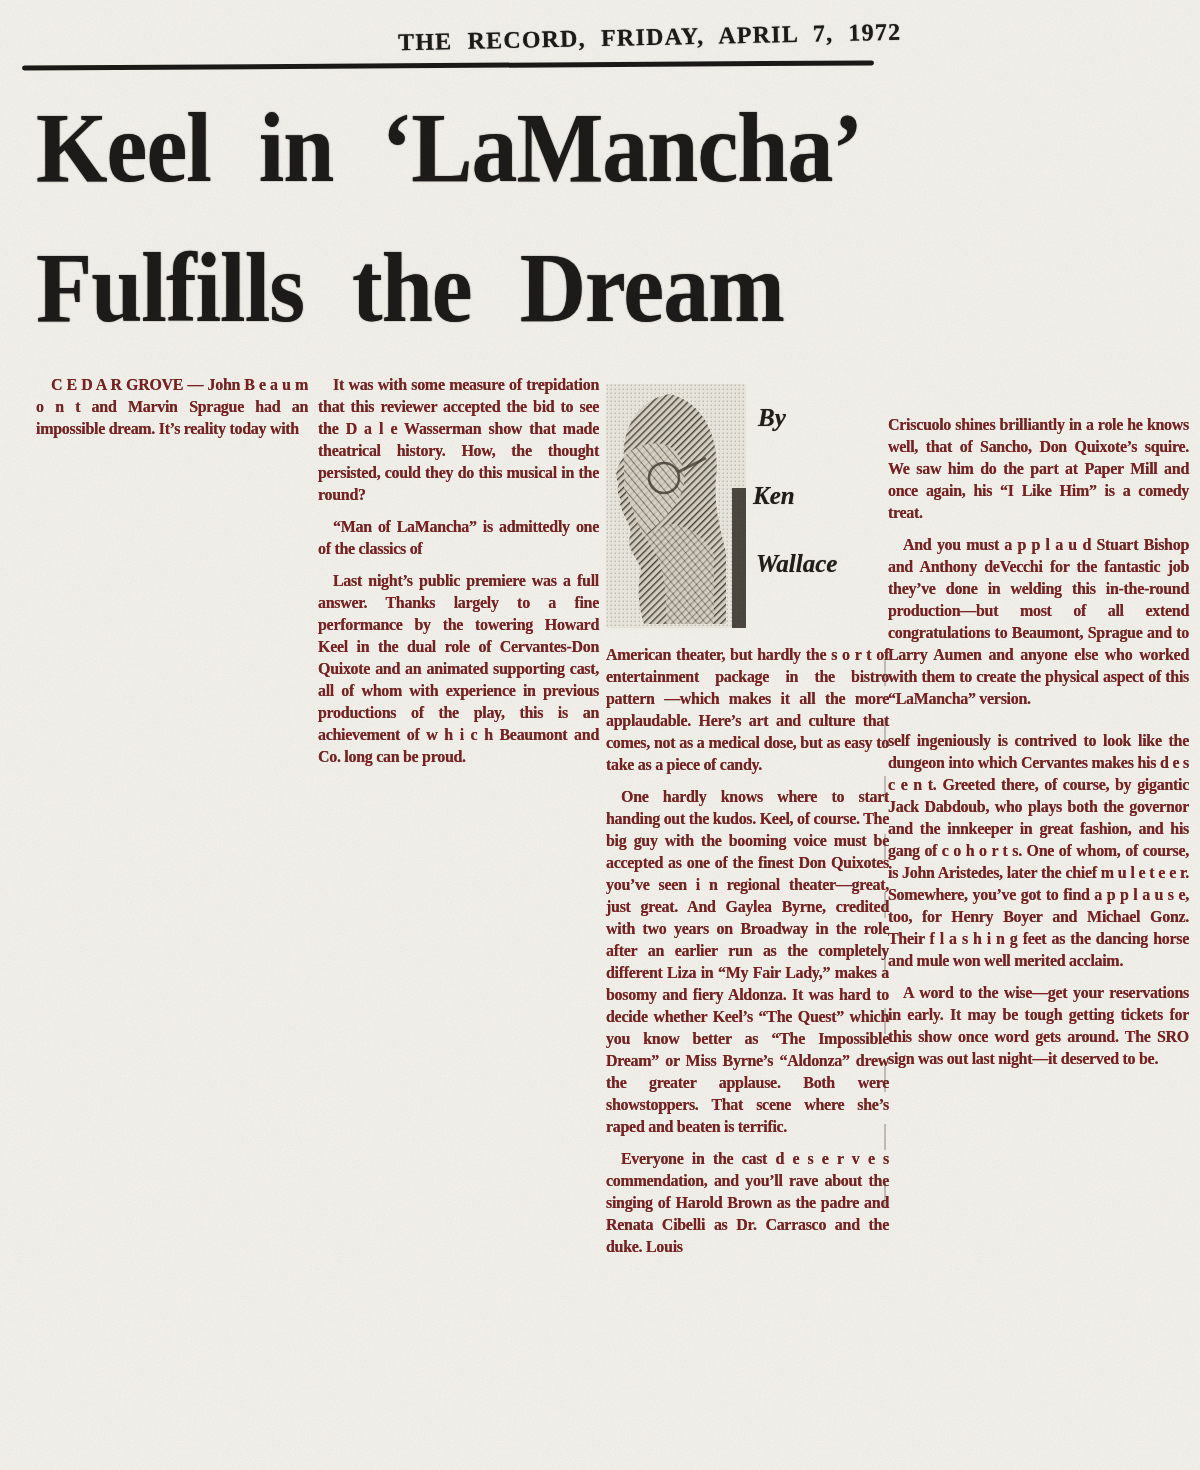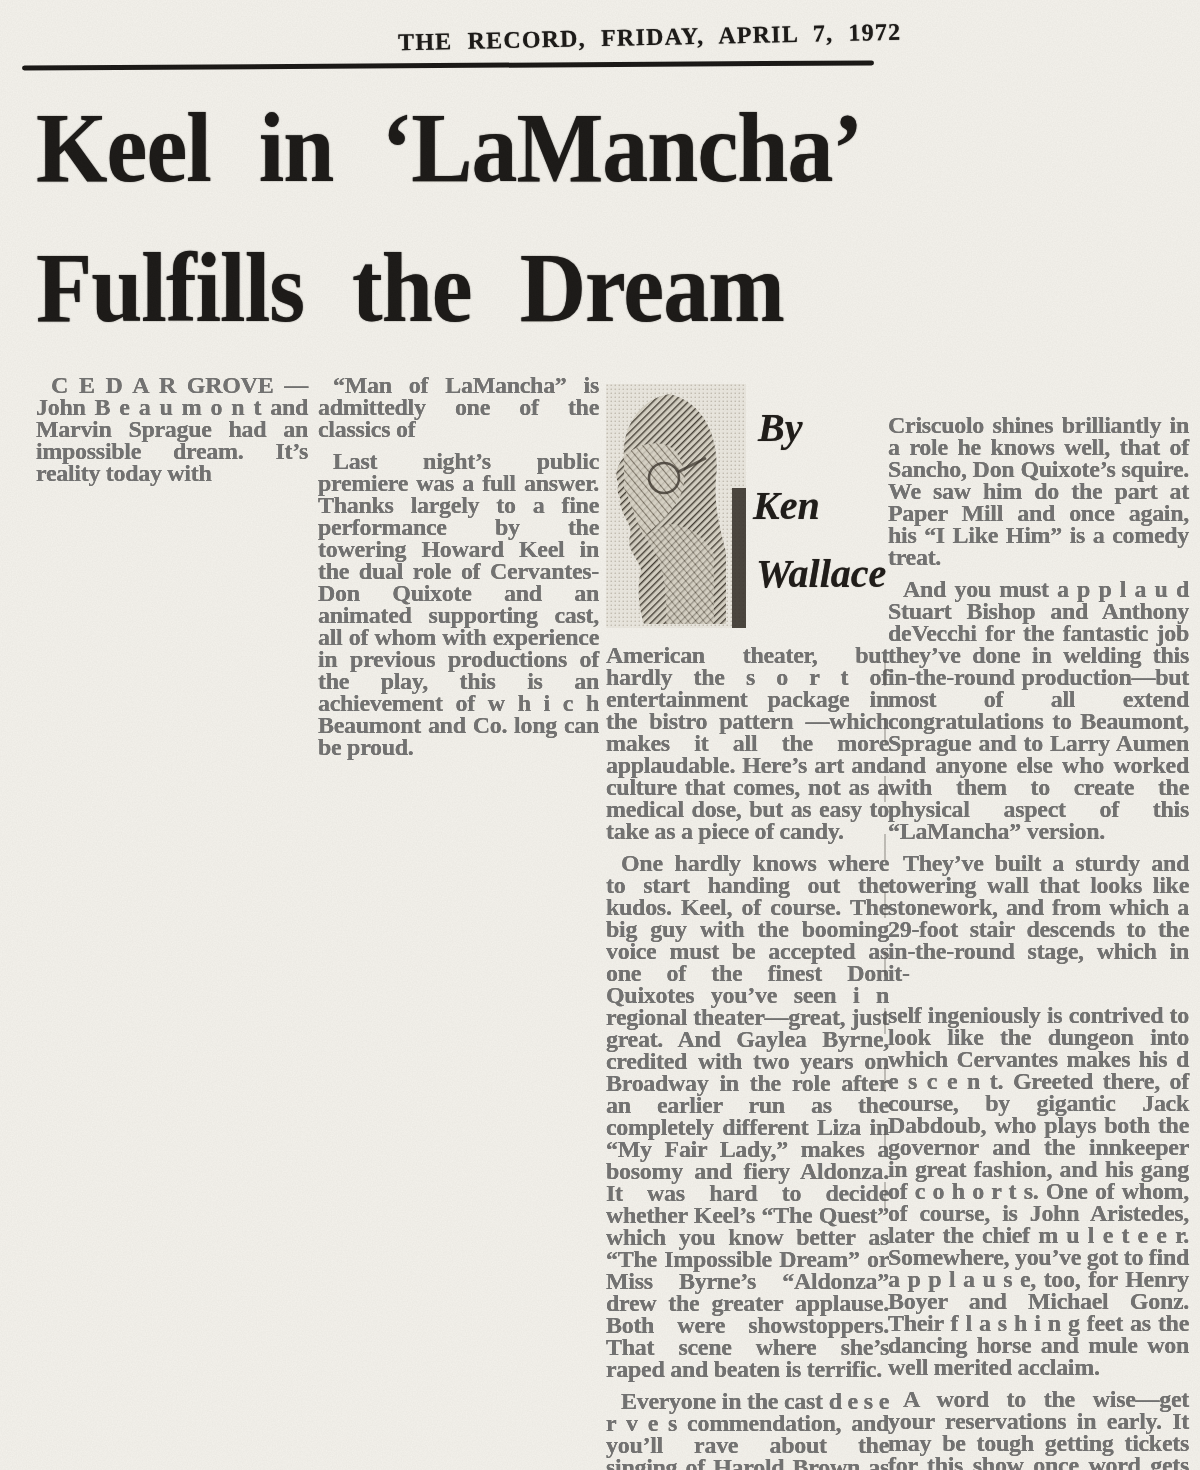--- a/index.html
+++ b/index.html
@@ -27,30 +27,30 @@
     text-shadow:0 0 1.2px rgba(27,25,23,.8);
   }
   .headline.l1{top:98px;}
   .headline.l2{top:238px;}
   .col{position:absolute;top:374px;}
   .col1{left:36px;width:272px;}
   .col2{left:318px;width:281px;}
   .col3{left:606px;width:283px;}
   .col4{left:888px;width:301px;margin-top:40px;}
   .col p{
-    margin:0 0 10px;font-size:24px;line-height:22px;font-weight:700;
-    text-align:justify;letter-spacing:-0.3px;color:#737373;
+    margin:0 0 10px;font-size:16px;line-height:22px;font-weight:700;
+    text-align:justify;letter-spacing:-0.3px;color:#7f1d1d;
     text-shadow:0 0 .6px rgba(36,32,28,.65);
   }
   .indent{text-indent:15px;}
   .gap-top{margin-top:20px !important;}
   .photo-row{position:relative;height:262px;margin-bottom:8px;}
   .photo-frame{position:absolute;left:0;top:10px;}
   .by{
-    position:absolute;font-style:italic;font-weight:700;font-size:40px;
+    position:absolute;font-style:italic;font-weight:700;font-size:25px;
     color:#1e1b18;text-shadow:0 0 .8px rgba(30,27,24,.7);white-space:nowrap;
   }
   .by1{left:152px;top:30px;}
   .by2{left:147px;top:108px;}
   .by3{left:150px;top:176px;text-align:right;}
   .colmark{
     position:absolute;left:884px;top:660px;width:2px;height:580px;
     background:repeating-linear-gradient(to bottom,rgba(60,55,48,.28) 0 26px,rgba(60,55,48,0) 26px 58px);
   }
 </style>
@@ -63,20 +63,21 @@
   <div class="rule"></div>
 
   <h1 class="headline l1">Keel in ‘LaMancha’</h1>
   <h1 class="headline l2">Fulfills the Dream</h1>
 
   <div class="col col1">
     <p class="indent">C E D A R  GROVE — John B e a u m o n t and Marvin Sprague had an impossible dream. It’s reality today with</p>
   </div>
 
   <div class="col col2">
+    <p class="indent">It was with some measure of trepidation that this reviewer accepted the bid to see the D a l e Wasserman show that made theatrical history. How, the thought persisted, could they do this musical in the round?</p>
     <p class="indent">“Man of LaMancha” is admittedly one of the classics of</p>
     <p class="indent">Last night’s public premiere was a full answer. Thanks largely to a fine performance by the towering Howard Keel in the dual role of Cervantes-Don Quixote and an animated supporting cast, all of whom with experience in previous productions of the play, this is an achievement of w h i c h Beaumont and Co. long can be proud.</p>
   </div>
 
   <div class="col col3">
     <div class="photo-row">
       <svg class="photo-frame" width="140" height="244" viewBox="0 0 140 244" xmlns="http://www.w3.org/2000/svg">
         <defs>
           <pattern id="dots" width="4" height="4" patternUnits="userSpaceOnUse">
             <rect width="4" height="4" fill="#ebe8e0"></rect>
@@ -107,21 +108,20 @@
       <div class="by by3">Wallace</div>
     </div>
     <p>American theater, but hardly the s o r t of entertainment package in the bistro pattern —which makes it all the more applaudable. Here’s art and culture that comes, not as a medical dose, but as easy to take as a piece of candy.</p>
     <p class="indent">One hardly knows where to start handing out the kudos. Keel, of course. The big guy with the booming voice must be accepted as one of the finest Don Quixotes you’ve seen i n regional theater—great, just great. And Gaylea Byrne, credited with two years on Broadway in the role after an earlier run as the completely different Liza in “My Fair Lady,” makes a bosomy and fiery Aldonza. It was hard to decide whether Keel’s “The Quest” which you know better as “The Impossible Dream” or Miss Byrne’s “Aldonza” drew the greater applause. Both were showstoppers. That scene where she’s raped and beaten is terrific.</p>
     <p class="indent">Everyone in the cast d e s e r v e s commendation, and you’ll rave about the singing of Harold Brown as the padre and Renata Cibelli as Dr. Carrasco and the duke. Louis</p>
   </div>
 
   <div class="col col4">
     <p>Criscuolo shines brilliantly in a role he knows well, that of Sancho, Don Quixote’s squire. We saw him do the part at Paper Mill and once again, his “I Like Him” is a comedy treat.</p>
     <p class="indent">And you must a p p l a u d Stuart Bishop and Anthony deVecchi for the fantastic job they’ve done in welding this in-the-round production—but most of all extend congratulations to Beaumont, Sprague and to Larry Aumen and anyone else who worked with them to create the physical aspect of this “LaMancha” version.</p>
-    <p class="indent">They’ve built a sturdy and towering wall that looks like stonework, and from which a 29-foot stair descends to the in-the-round stage, which in it-</p>
     <p class="gap-top">self ingeniously is contrived to look like the dungeon into which Cervantes makes his d e s c e n t. Greeted there, of course, by gigantic Jack Dabdoub, who plays both the governor and the innkeeper in great fashion, and his gang of c o h o r t s. One of whom, of course, is John Aristedes, later the chief m u l e t e e r. Somewhere, you’ve got to find a p p l a u s e, too, for Henry Boyer and Michael Gonz. Their f l a s h i n g feet as the dancing horse and mule won well merited acclaim.</p>
     <p class="indent">A word to the wise—get your reservations in early. It may be tough getting tickets for this show once word gets around. The SRO sign was out last night—it deserved to be.</p>
   </div>
 
   <div class="colmark"></div>
 
   <svg class="noise" width="1200" height="1470" xmlns="http://www.w3.org/2000/svg">
     <filter id="grain">
       <feTurbulence type="fractalNoise" baseFrequency="0.8" numOctaves="2" stitchTiles="stitch"></feTurbulence>
       <feColorMatrix type="matrix" values="0 0 0 0 0.12  0 0 0 0 0.11  0 0 0 0 0.09  0 0 0 0.5 0"></feColorMatrix>

